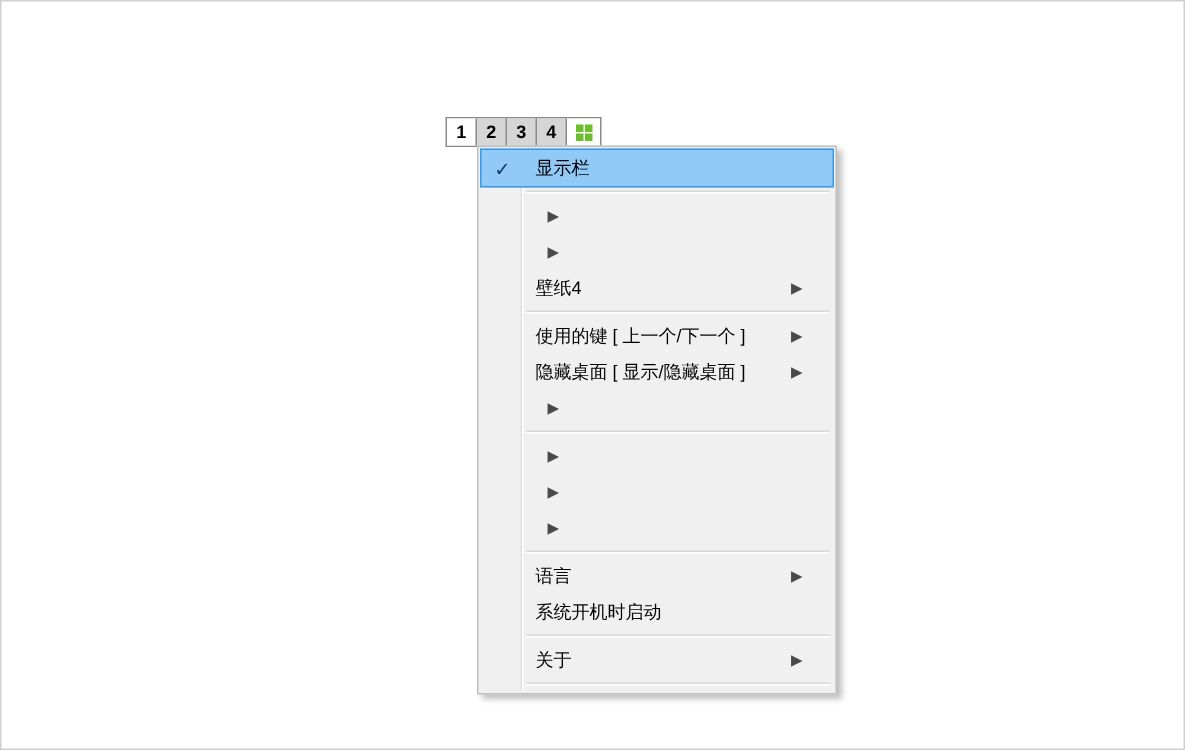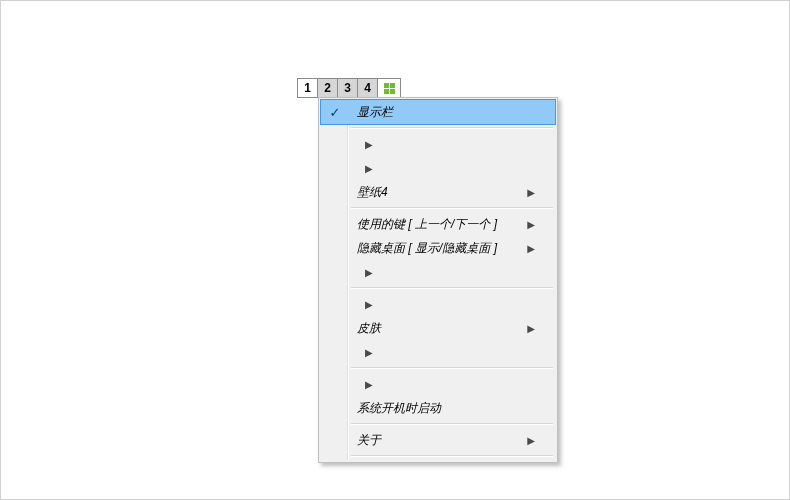--- a/index.html
+++ b/index.html
@@ -87,21 +87,20 @@
     display: flex;
     align-items: center;
     padding-left: 36px;
     padding-right: 20px;
     cursor: default;
     z-index: 1;
   }
   .menu .item .label {
     flex: 1;
     white-space: nowrap;
-    font-style: italic;
   }
   .menu .item .arrow {
     font-size: 10px;
     color: #4a4a4a;
     margin-left: 8px;
   }
   .menu .item .check {
     position: absolute;
     left: 6px;
     width: 16px;
@@ -187,30 +186,30 @@
   <div class="item">
     <span class="arrow">▶</span>
   </div>
 
   <div class="sep"></div>
 
   <div class="item">
     <span class="arrow">▶</span>
   </div>
   <div class="item">
-    <span class="label">皮肤</span>
-    <span class="arrow">▶</span>
-  </div>
-  <div class="item">
-    <span class="arrow">▶</span>
-  </div>
-
-  <div class="sep"></div>
-
-  <div class="item">
+    <span class="arrow">▶</span>
+  </div>
+  <div class="item">
+    <span class="arrow">▶</span>
+  </div>
+
+  <div class="sep"></div>
+
+  <div class="item">
+    <span class="label">语言</span>
     <span class="arrow">▶</span>
   </div>
   <div class="item">
     <span class="label">系统开机时启动</span>
   </div>
 
   <div class="sep"></div>
 
   <div class="item">
     <span class="label">关于</span>

